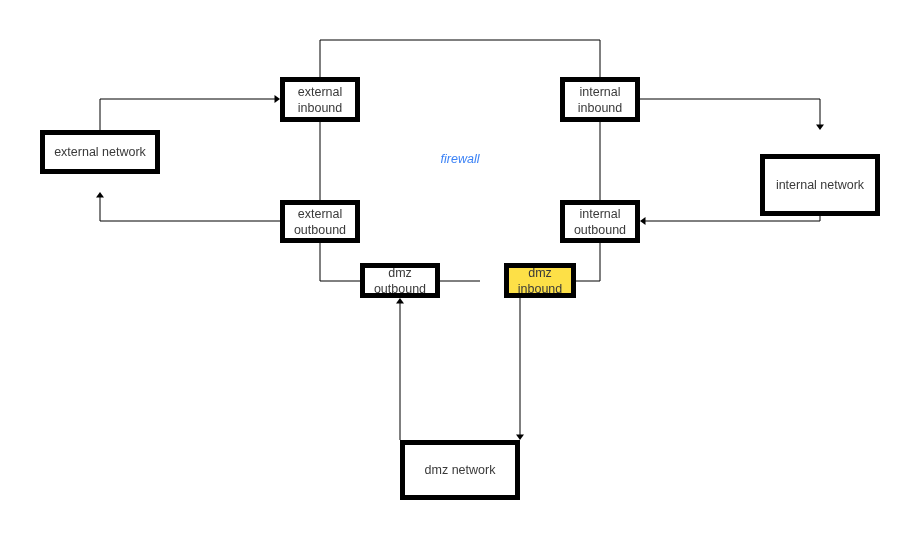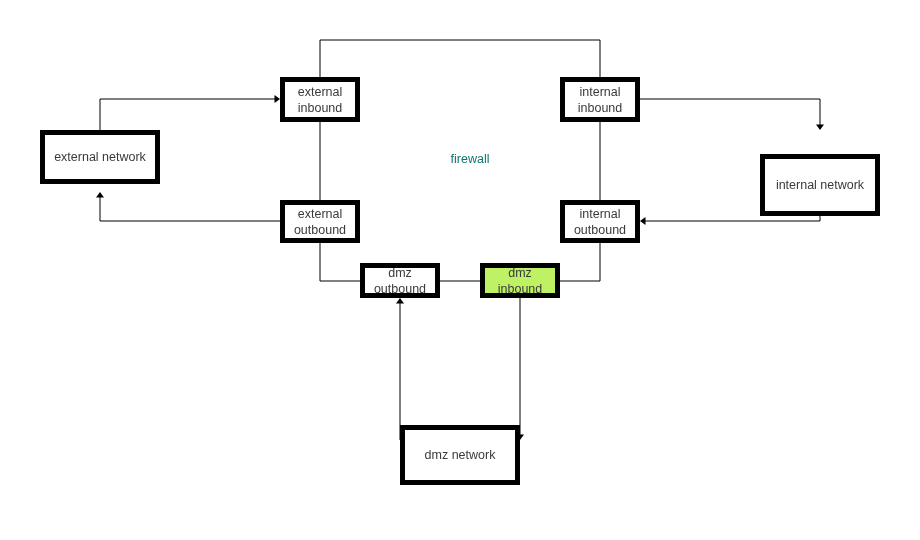--- a/index.html
+++ b/index.html
@@ -74,31 +74,31 @@
         <polyline points="440,281 480,281" fill="none" stroke="#000000" stroke-width="1"></polyline>
         <polyline points="560,281 600,281 600,243" fill="none" stroke="#000000" stroke-width="1"></polyline>
         <polyline points="400,440 400,303" fill="none" stroke="#000000" stroke-width="1"></polyline>
         <path d="M 396 303.5 L 400 298 L 404 303.5 Z" fill="#000000"></path>
         <polyline points="520,298 520,435" fill="none" stroke="#000000" stroke-width="1"></polyline>
         <path d="M 516 434.5 L 520 440 L 524 434.5 Z" fill="#000000"></path>
       </g>
   </svg>
 
   <div id="node-layer">
-      <div class="node" style="left: 40px; top: 130px; width: 120px; height: 54px; border-color: rgb(0, 0, 0); color: rgb(58, 58, 58); background: rgb(255, 255, 255);">external network</div>
+      <div class="node" style="left: 40px; top: 130px; width: 120px; height: 44px; border-color: rgb(0, 0, 0); color: rgb(58, 58, 58); background: rgb(255, 255, 255);">external network</div>
       <div class="node" style="left: 280px; top: 77px; width: 80px; height: 45px; border-color: rgb(0, 0, 0); color: rgb(58, 58, 58); background: rgb(255, 255, 255);">external
 inbound</div>
       <div class="node" style="left: 280px; top: 200px; width: 80px; height: 43px; border-color: rgb(0, 0, 0); color: rgb(58, 58, 58); background: rgb(255, 255, 255);">external
 outbound</div>
       <div class="node" style="left: 560px; top: 77px; width: 80px; height: 45px; border-color: rgb(0, 0, 0); color: rgb(58, 58, 58); background: rgb(255, 255, 255);">internal
 inbound</div>
       <div class="node" style="left: 560px; top: 200px; width: 80px; height: 43px; border-color: rgb(0, 0, 0); color: rgb(58, 58, 58); background: rgb(255, 255, 255);">internal
 outbound</div>
       <div class="node" style="left: 760px; top: 130px; width: 120px; height: 62px; border-color: rgb(0, 0, 0); color: rgb(58, 58, 58); background: rgb(255, 255, 255); margin-top: 24px;">internal network</div>
       <div class="node" style="left: 360px; top: 263px; width: 80px; height: 35px; border-color: rgb(0, 0, 0); color: rgb(58, 58, 58); background: rgb(255, 255, 255);">dmz outbound</div>
-      <div class="node" style="left: 480px; top: 263px; width: 80px; height: 35px; border-color: rgb(0, 0, 0); color: rgb(58, 58, 58); background: #bef264;">dmz inbound</div>
-      <div class="node" style="left: 400px; top: 425px; width: 120px; height: 60px; border-color: rgb(0, 0, 0); color: rgb(58, 58, 58); background: rgb(255, 255, 255);">dmz network</div>
+      <div class="node" style="left: 504px; top: 263px; width: 72px; height: 35px; border-color: rgb(0, 0, 0); color: rgb(58, 58, 58); background: #fde047;">dmz inbound</div>
+      <div class="node" style="left: 400px; top: 440px; width: 120px; height: 60px; border-color: rgb(0, 0, 0); color: rgb(58, 58, 58); background: rgb(255, 255, 255);">dmz network</div>
     </div>
   <div id="free-label-layer">
-      <div class="label-free" style="left: 440px; top: 151px; width: 60px; color: #0f766e;">firewall</div>
+      <div class="label-free" style="left: 430px; top: 151px; width: 60px; color: #3b82f6; font-style: italic;">firewall</div>
     </div>
 
 </div>
 
 </body></html>

